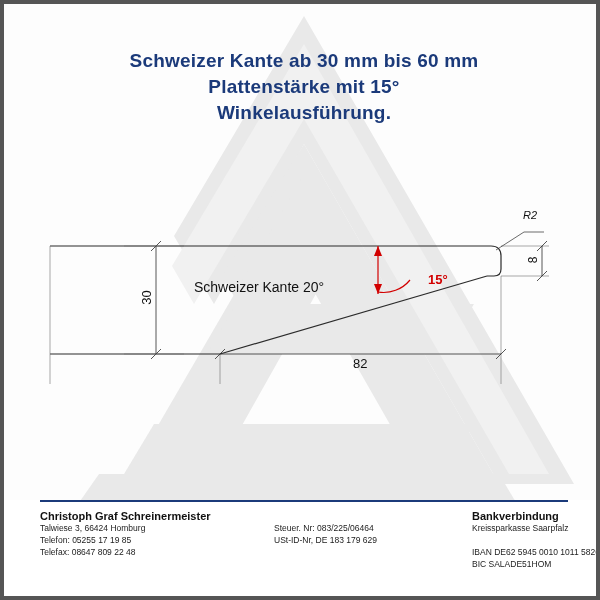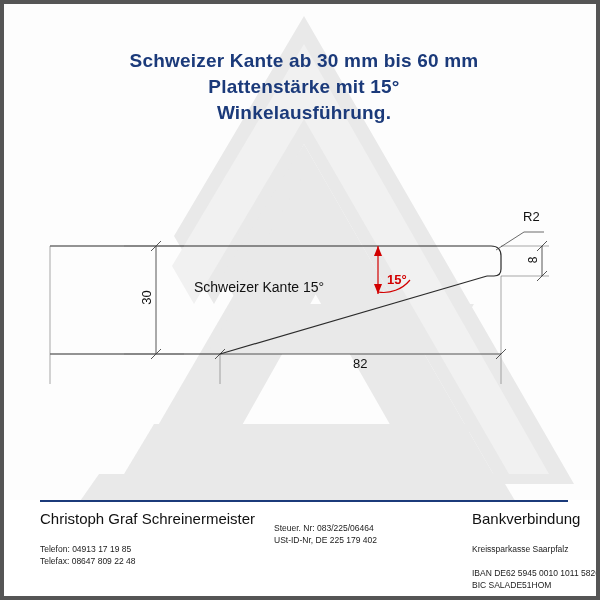--- a/index.html
+++ b/index.html
@@ -61,20 +61,21 @@
   .lbl {
     position: absolute;
     font-size: 12px;
     color: #111111;
     white-space: nowrap;
   }
   .lbl-red {
     color: #d20000;
     font-weight: bold;
     font-size: 13px;
+    margin-left: 41px;
   }
   .lbl-main {
     font-size: 14px;
     color: #111111;
   }
   .lbl-rot {
     transform: rotate(-90deg);
     transform-origin: 50% 50%;
   }
 
@@ -100,24 +101,24 @@
     left: 36px;
     right: 28px;
     top: 10px;
     display: flex;
     gap: 18px;
   }
   .fcol { flex: 1 1 0; }
   .fcol.c1 { flex: 0 0 216px; }
   .fcol.c2 { flex: 0 0 180px; }
   .fcol-title {
-    font-size: 15px;
-    font-weight: normal;
+    font-size: 11px;
+    font-weight: bold;
     color: #111111;
-    margin-bottom: 16px;
+    margin-bottom: 0;
   }
   .fcol-line {
     font-size: 8.5px;
     color: #222222;
     line-height: 12px;
     white-space: nowrap;
   }
 </style>
 </head>
 <body>
@@ -193,42 +194,43 @@
           <path d="M374,108 A34,34 0 0 0 406,96"></path>
           <polygon points="374,110 370,100 378,100" fill="#d20000" stroke="none"></polygon>
         </g>
 
         <g stroke="#2b2b2b" stroke-width="0.7">
           <line x1="492" y1="66" x2="520" y2="48"></line>
           <line x1="520" y1="48" x2="540" y2="48"></line>
         </g>
       </svg>
 
-      <div class="lbl lbl-main" style="left:190px; top:95px;">Schweizer Kante 15°</div>
+      <div class="lbl lbl-main" style="left:190px; top:95px;">Schweizer Kante 20°</div>
       <div class="lbl lbl-red" style="left:383px; top:88px;">15°</div>
-      <div class="lbl" style="left:519px; top:25px; font-size:13px;">R2</div>
+      <div class="lbl" style="left:519px; top:25px; font-size:11px;font-style:italic;">R2</div>
       <div class="lbl lbl-rot" style="left:135px; top:106px; font-size:13px;">30</div>
       <div class="lbl lbl-rot" style="left:526px; top:69px; font-size:12px;">8</div>
       <div class="lbl" style="left:349px; top:172px; font-size:13px;text-align:right;">82</div>
     </div>
 
     <div class="footer">
       <div class="footer-rule"></div>
       <div class="footer-cols">
 
         <div class="fcol c1">
           <div class="fcol-title">Christoph Graf Schreinermeister</div>
-          <div class="fcol-line">Telefon: 04913 17 19 85</div>
+          <div class="fcol-line">Talwiese 3, 66424 Homburg</div>
+          <div class="fcol-line">Telefon: 05255 17 19 85</div>
           <div class="fcol-line">Telefax: 08647 809 22 48</div>
         </div>
 
         <div class="fcol c2">
           <div class="fcol-line">&nbsp;</div>
           <div class="fcol-line">Steuer.  Nr: 083/225/06464</div>
-          <div class="fcol-line">USt-ID-Nr, DE 225 179 402</div>
+          <div class="fcol-line">USt-ID-Nr, DE 183 179 629</div>
         </div>
 
         <div class="fcol c3">
           <div class="fcol-title">Bankverbindung</div>
           <div class="fcol-line">Kreissparkasse Saarpfalz</div>
           <div class="fcol-line">&nbsp;</div>
           <div class="fcol-line">IBAN DE62 5945 0010 1011 5826 22</div>
           <div class="fcol-line">BIC SALADE51HOM</div>
         </div>
 

